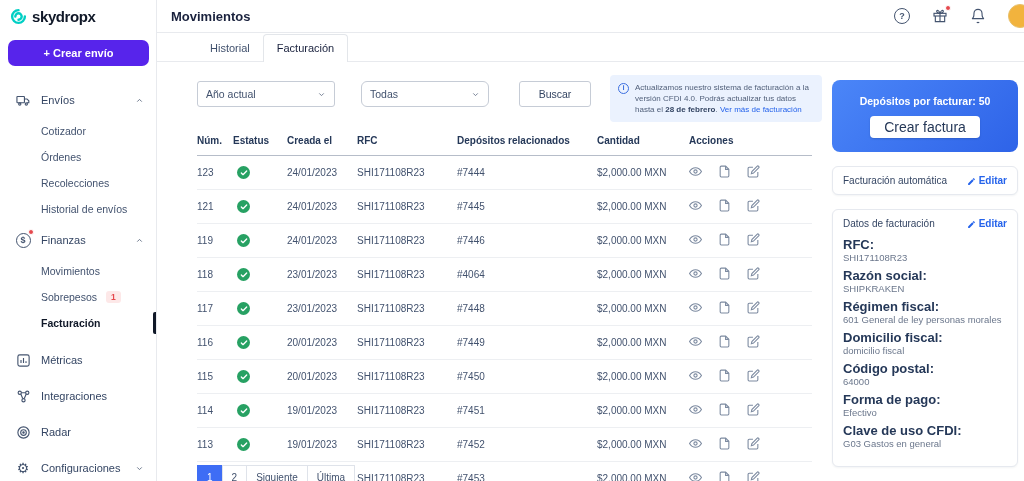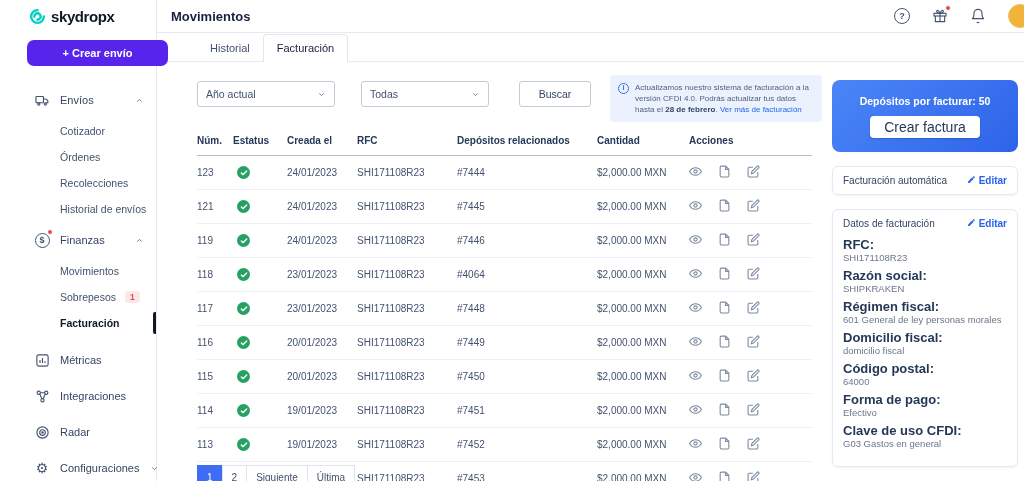--- a/index.html
+++ b/index.html
@@ -2,21 +2,21 @@
 <html><head>
 <meta charset="utf-8">
 <style>
   * { margin:0; padding:0; box-sizing:border-box; }
   html,body { width:1024px; height:481px; overflow:hidden; background:#fff;
     font-family:"Liberation Sans", sans-serif; color:#42526e; }
   button { font-family:"Liberation Sans", sans-serif; cursor:pointer; }
 
   
   .sidebar { position:absolute; left:0; top:0; width:157px; height:481px;
-    background:#fff; border-right:1px solid #e8eaee; z-index:3;padding-left:19px; }
+    background:#fff; border-right:1px solid #e8eaee; z-index:3; }
   .logo-row { height:33px; display:flex; align-items:center; gap:5px; padding-left:10px; }
   .logo-text { font-size:15px; font-weight:bold; color:#101828; letter-spacing:-0.4px; }
   .create-btn { display:block; margin:7px 8px 0; width:141px; height:26px;
     background:#5724eb; color:#fff; border:none; border-radius:7px;
     font-size:11px; font-weight:bold; }
   .nav { padding-top:16px; }
   .nav-item { position:relative; height:36px; display:flex; align-items:center;
     gap:10px; padding:0 12px 0 15px; font-size:11px; color:#344563; cursor:pointer; }
   .nav-icon { width:16px; height:16px; display:flex; align-items:center; justify-content:center;
     color:#44546f; position:relative; flex:0 0 16px; }
@@ -57,21 +57,21 @@
   .tabs { height:29px; border-bottom:1px solid #e8eaee; display:flex; align-items:flex-end;
     padding-left:40px; }
   .tab { font-size:11px; color:#42526e; padding:7px 13px; cursor:pointer; }
   .tab.active { background:#fff; border:1px solid #e3e6ea; border-bottom:none;
     border-radius:4px 4px 0 0; color:#19213d; margin-bottom:-1px; padding-bottom:8px; }
 
   .filters { position:absolute; left:40px; top:48px; display:flex; align-items:center; }
   .select { width:138px; height:26px; border:1px solid #c6ccd6; border-radius:3px;
     background:#fff; display:flex; align-items:center; justify-content:space-between;
     padding:0 8px; font-size:10.5px; color:#42526e; cursor:pointer; }
-  .select.second { width:128px; margin-left:26px; }
+  .select.second { width:128px; margin-left:26px;border-radius:6px; }
   .search-btn { margin-left:30px; width:72px; height:26px; border:1px solid #c6ccd6;
     border-radius:3px; background:#fff; font-size:10.5px; color:#344563; }
   .select .sel-chev { color:#6b778c; display:flex; }
 
   .notice { position:absolute; left:453px; top:42px; width:212px; background:#ebf2fe;
     border-radius:4px; padding:7px 8px 7px 25px; font-size:8px; line-height:1.38;
     color:#505f79; }
   .notice b { color:#344563; }
   .notice a { color:#2563eb; text-decoration:none; cursor:pointer; }
   .info-circle { position:absolute; left:8px; top:8px; width:11px; height:11px;
@@ -99,21 +99,21 @@
     background:linear-gradient(135deg,#4b86f8,#2e63e8);
     display:flex; flex-direction:column; align-items:center; justify-content:center; gap:9px; }
   .deposits-title { color:#fff; font-size:10.5px; font-weight:bold; }
   .create-invoice-btn { height:22px; padding:0 14px; border:none; border-radius:4px;
     background:#fff; color:#253858; font-size:14px; box-shadow:0 1px 2px rgba(9,30,66,.2); }
   .panel-card { margin-top:14px; border:1px solid #e6e9ef; border-radius:6px; background:#fff;
     box-shadow:0 1px 2px rgba(9,30,66,.05); }
   .card-row { display:flex; align-items:center; justify-content:space-between;
     padding:8px 10px; }
   .card-title { font-size:10px; color:#344563; }
-  .edit-link { display:inline-flex; align-items:flex-start; gap:3px; color:#2563eb;
+  .edit-link { display:inline-flex; align-items:flex-end; gap:3px; color:#2563eb;
     font-size:10px; font-weight:bold; cursor:pointer; }
   .billing-fields { padding:2px 10px 10px; }
   .field { margin-bottom:6px; }
   .field-label { font-size:13px; font-weight:bold; color:#253858; line-height:12px; }
   .field-value { font-size:9.5px; color:#6b778c; line-height:12px; margin-top:1px; }
 </style>
 </head>
 <body>
 
 <aside class="sidebar">

